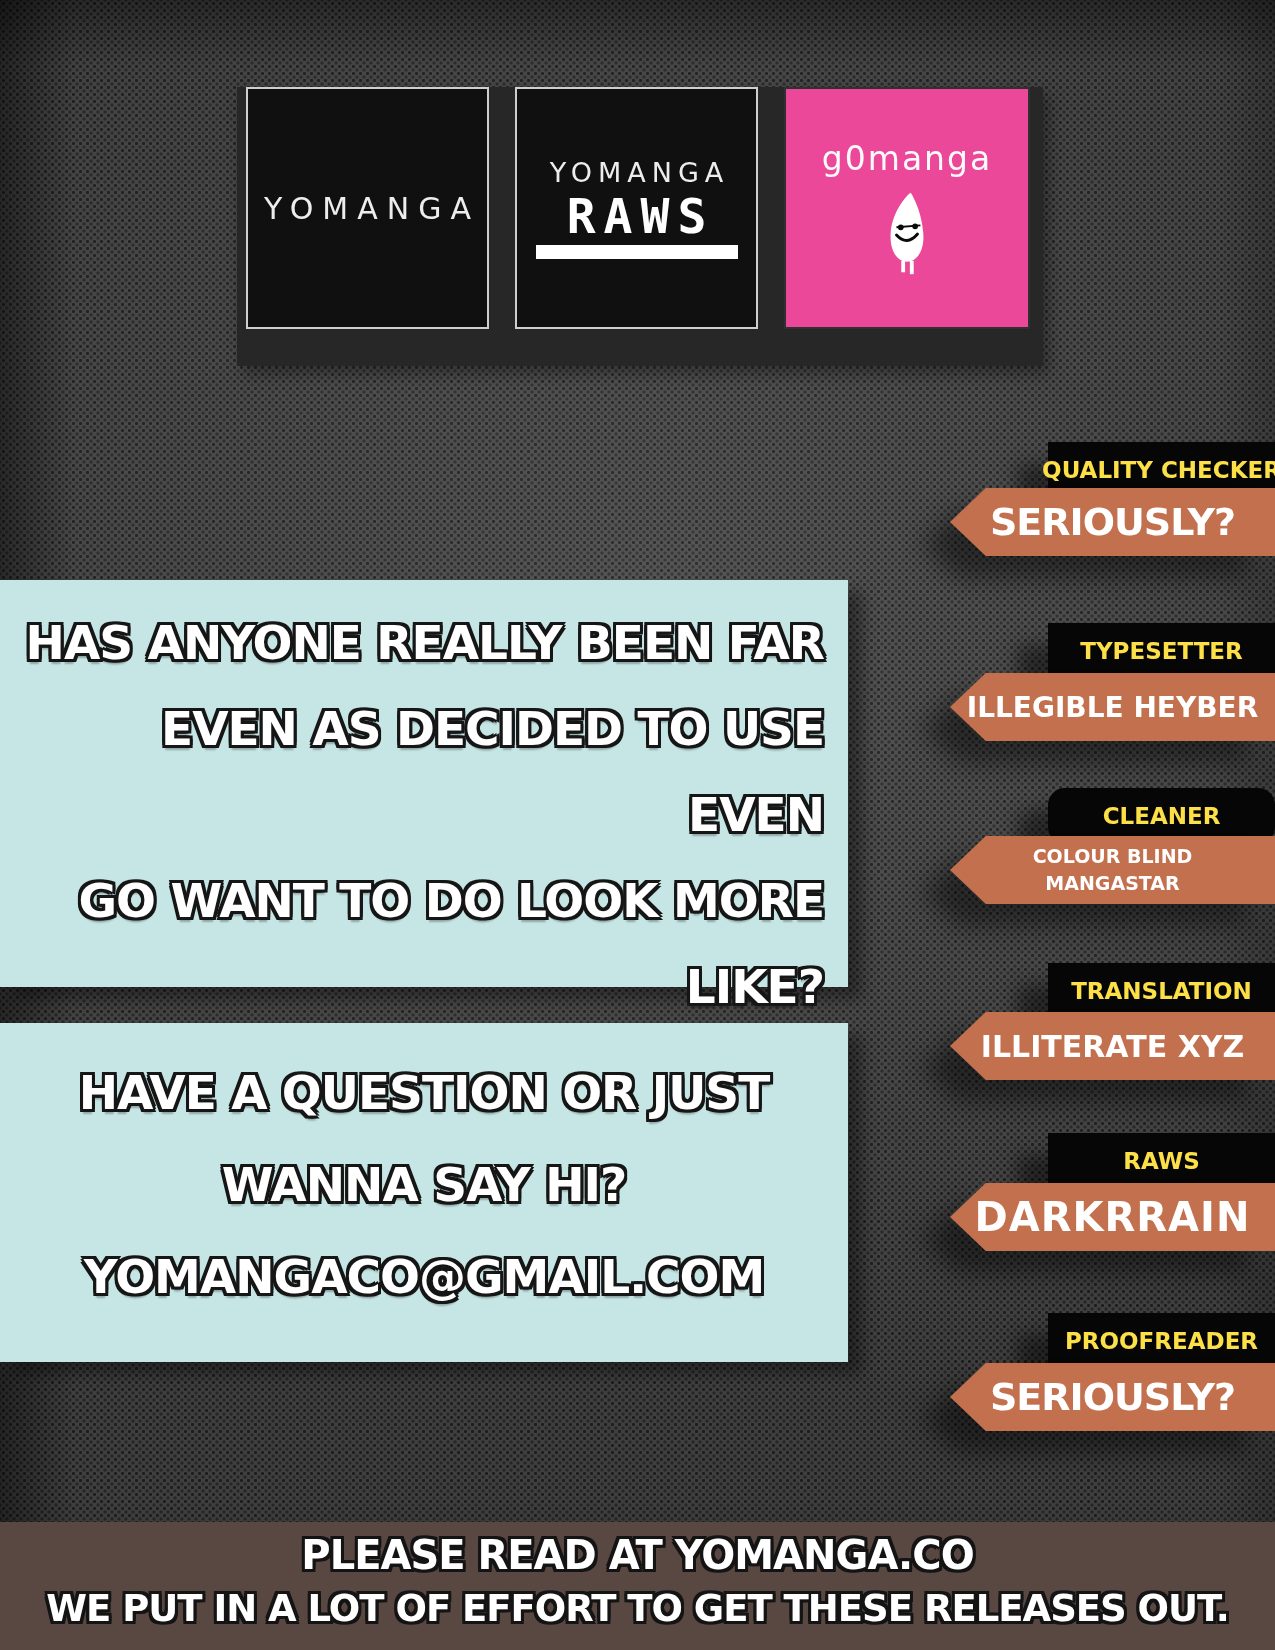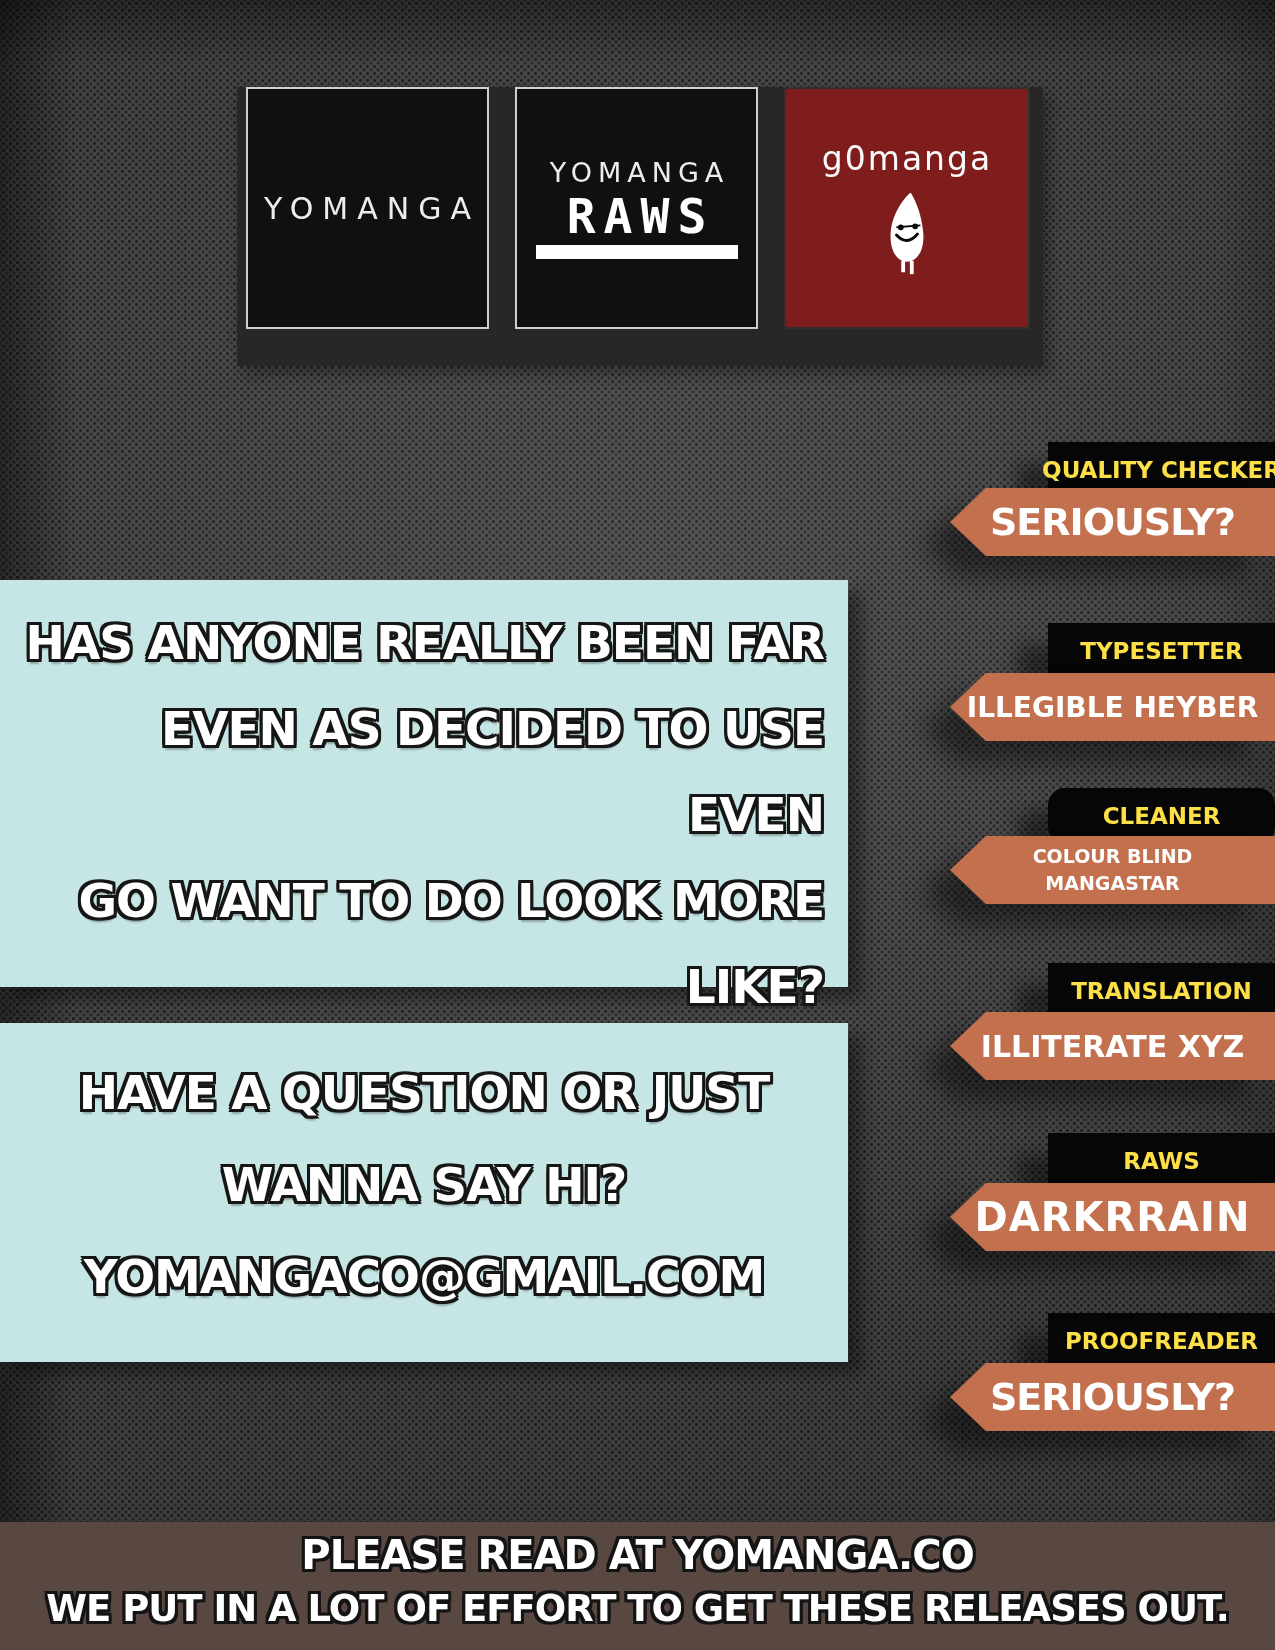--- a/index.html
+++ b/index.html
@@ -22,21 +22,21 @@
       linear-gradient(to left, rgba(0,0,0,.18), rgba(0,0,0,0) 55px),
       radial-gradient(ellipse 1000px 820px at 52% 36%, rgba(255,255,255,.06), rgba(0,0,0,.16));
   }
   .z2{position:absolute;z-index:2;}
   
   .logo-panel{left:237px;top:87px;width:806px;height:279px;background:#272727;box-shadow:6px 8px 14px rgba(0,0,0,.35);}
   .logo-box{position:absolute;top:0;width:239px;height:238px;background:#101010;border:2px solid #cfcfcf;
     display:flex;flex-direction:column;align-items:center;justify-content:center;}
   .logo-box.b1{left:9px;}
   .logo-box.b2{left:278px;}
-  .logo-box.b3{left:547px;width:242px;border-color:#303030;background:#7f1d1d;}
+  .logo-box.b3{left:547px;width:242px;border-color:#303030;background:#ec4899;}
   .yomanga-text{color:#ededed;font-size:30px;letter-spacing:9px;padding-left:9px;white-space:nowrap;}
   .yomanga-text.small{font-size:27px;letter-spacing:6px;padding-left:6px;}
   .raws-text{color:#fff;font-family:"DejaVu Sans Mono",monospace;font-weight:bold;font-size:48px;letter-spacing:8px;padding-left:8px;margin-top:4px;line-height:48px;}
   .raws-bar{width:202px;height:14px;background:#fff;margin-top:5px;}
   .gomanga-text{color:#fafafa;font-size:33px;letter-spacing:2px;}
   .mascot{margin-top:12px;}
   
   .speech{background:#c6e6e5;box-shadow:14px 12px 14px rgba(0,0,0,.4);}
   .speech .ln{font-weight:bold;color:#fff;letter-spacing:-1px;
     text-shadow:-3px -3px 0 #161616,0 -3px 0 #161616,3px -3px 0 #161616,-3px 0 0 #161616,3px 0 0 #161616,-3px 3px 0 #161616,0 3px 0 #161616,3px 3px 0 #161616,0 5px 2px rgba(0,0,0,.28);}

